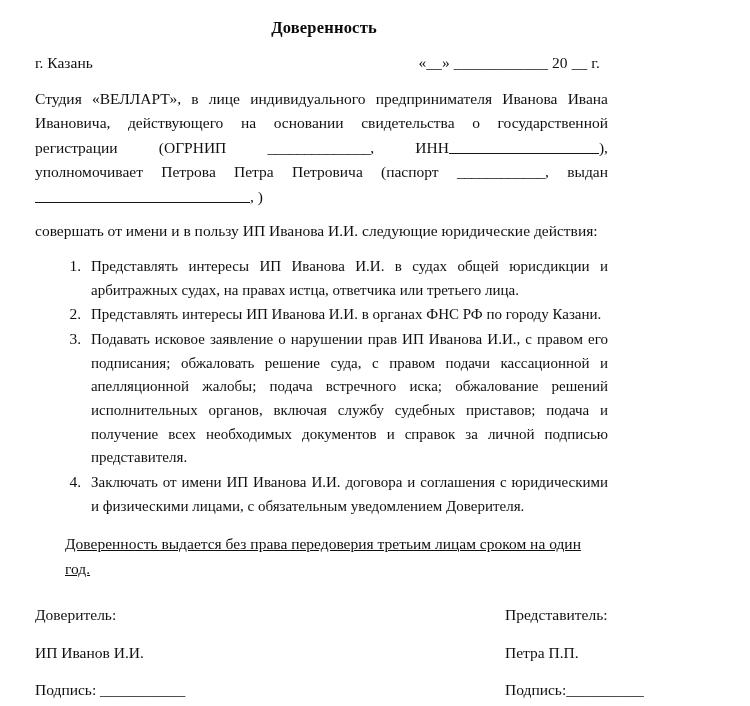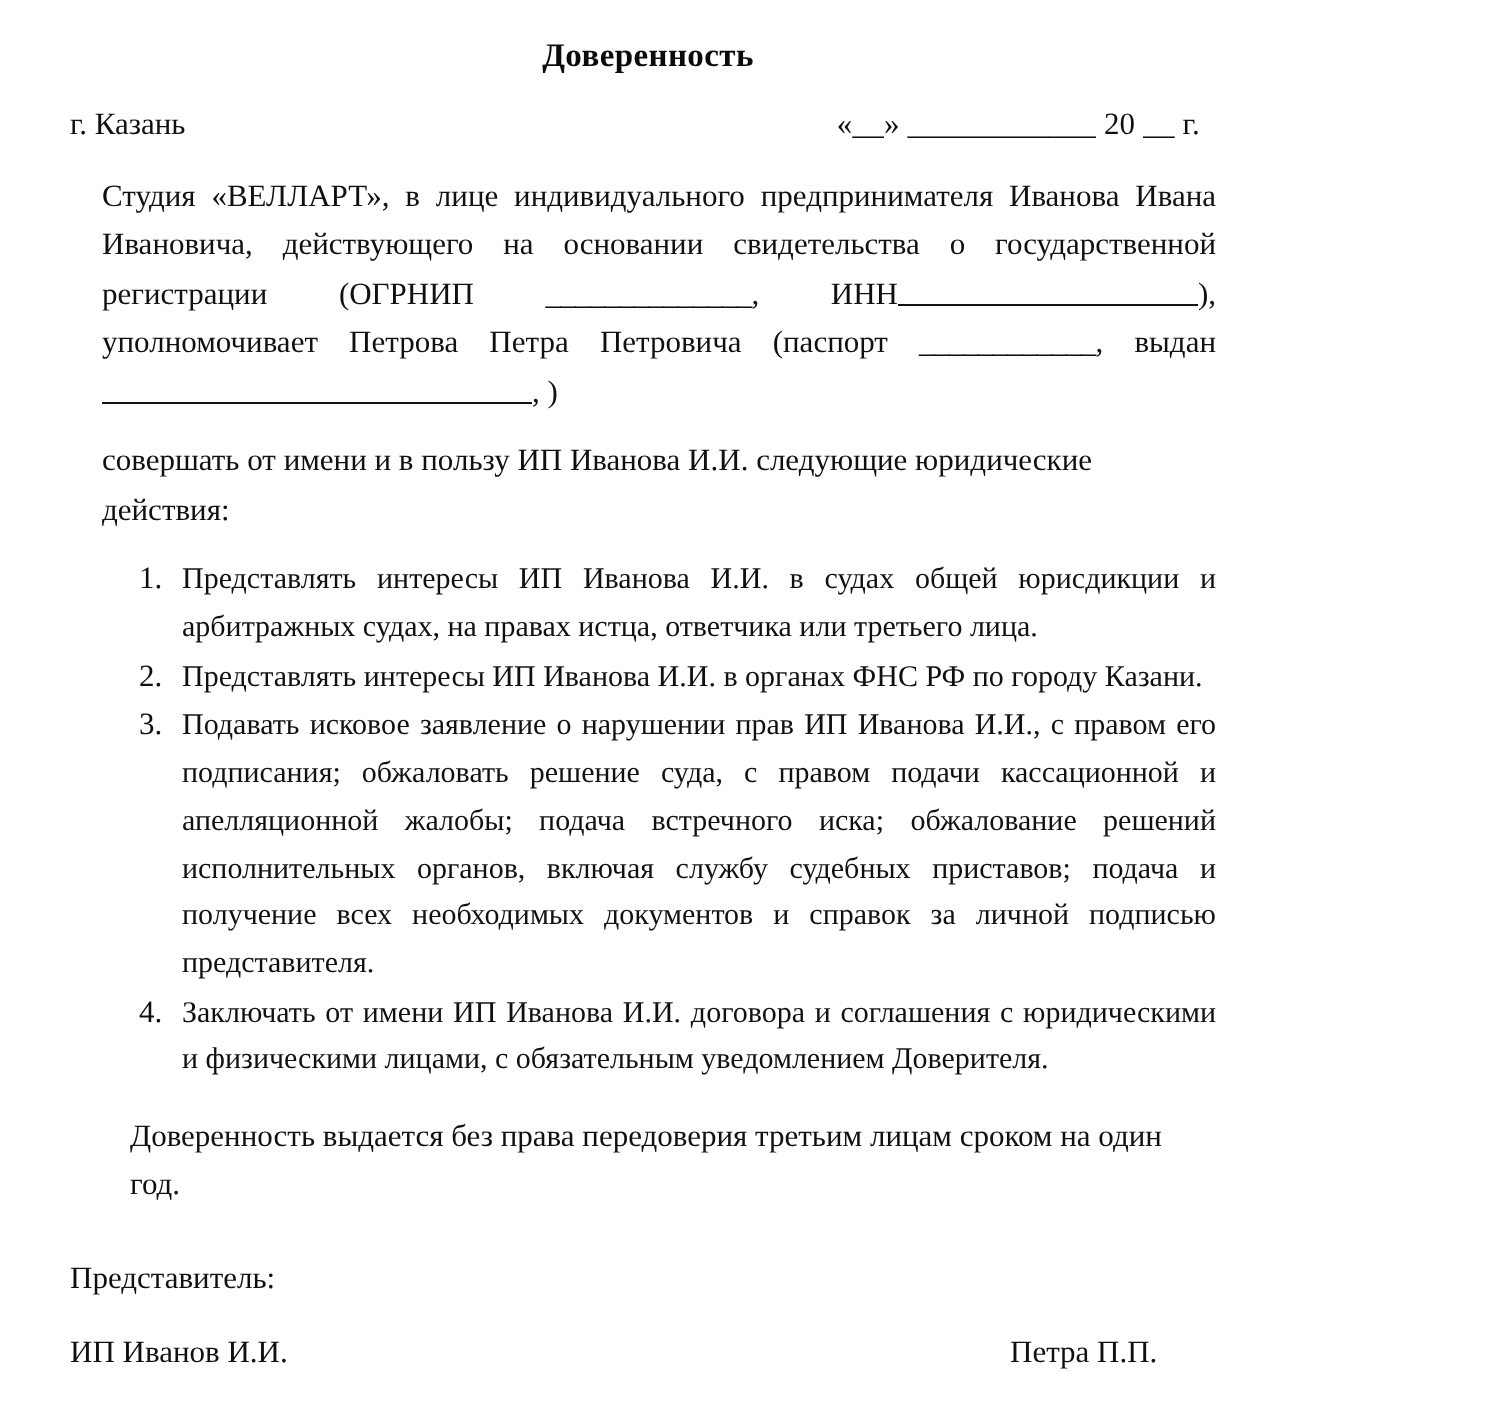--- a/index.html
+++ b/index.html
@@ -50,21 +50,21 @@
     white-space: nowrap;
     padding-right: 8px;
     letter-spacing: 0.1px;
   }
   
   .body-par {
     font-size: 15.5px;
     line-height: 1.58;
     text-align: justify;
     text-justify: inter-word;
-    margin: 0 0 10px 16px;
+    margin: 0 0 10px 0;
   }
   .body-par.last-left {
     text-align: left;
   }
   
   .blank {
     letter-spacing: -0.4px;
   }
   .blank-solid {
     display: inline-block;
@@ -90,20 +90,21 @@
   }
   ol.claims > li::marker {
     font-size: 15.5px;
   }
   
   .closing-note {
     font-size: 15.5px;
     line-height: 1.58;
     margin: 14px 0 0 0;
     padding-left: 30px;
+    text-decoration: underline;
   }
   
   .sig-block {
     margin-top: 26px;
     position: relative;
     font-size: 15.5px;
     line-height: 1.0;
   }
   .sig-row {
     display: flex;
@@ -144,20 +145,21 @@
       <li>Представлять интересы ИП Иванова И.И. в органах ФНС РФ по городу Казани.</li>
       <li>Подавать исковое заявление о нарушении прав ИП Иванова И.И., с правом его подписания; обжаловать решение суда, с правом подачи кассационной и апелляционной жалобы; подача встречного иска; обжалование решений исполнительных органов, включая службу судебных приставов; подача и получение всех необходимых документов и справок за личной подписью представителя.</li>
       <li>Заключать от имени ИП Иванова И.И. договора и соглашения с юридическими и физическими лицами, с обязательным уведомлением Доверителя.</li>
     </ol>
 
     <p class="closing-note">Доверенность выдается без права передоверия третьим лицам сроком на один год.</p>
 
     <div class="sig-block">
 
       <div class="sig-row">
+        <div class="sig-col-left nowrap">Доверитель:</div>
         <div class="sig-col-right nowrap">Представитель:</div>
       </div>
 
       <div class="sig-row">
         <div class="sig-col-left nowrap">ИП Иванов И.И.</div>
         <div class="sig-col-right nowrap">Петра П.П.</div>
       </div>
 
       <div class="sig-row">
         <div class="sig-col-left nowrap">Подпись: ___________</div>

